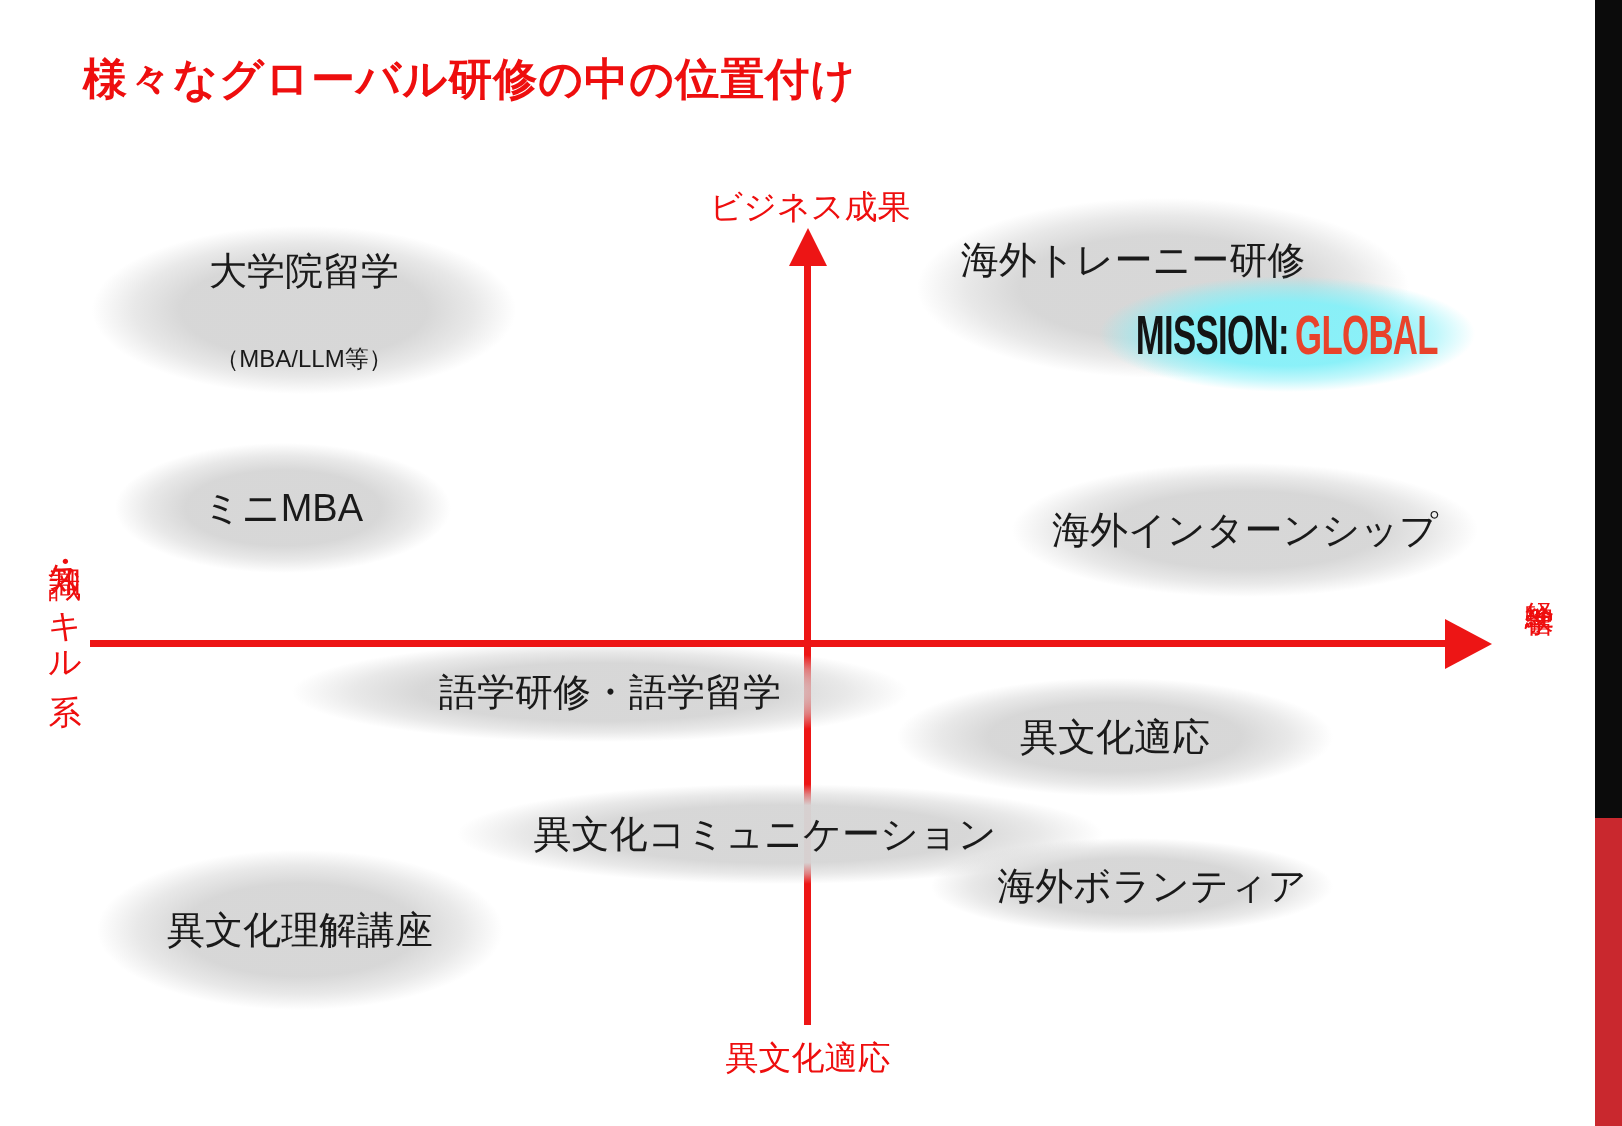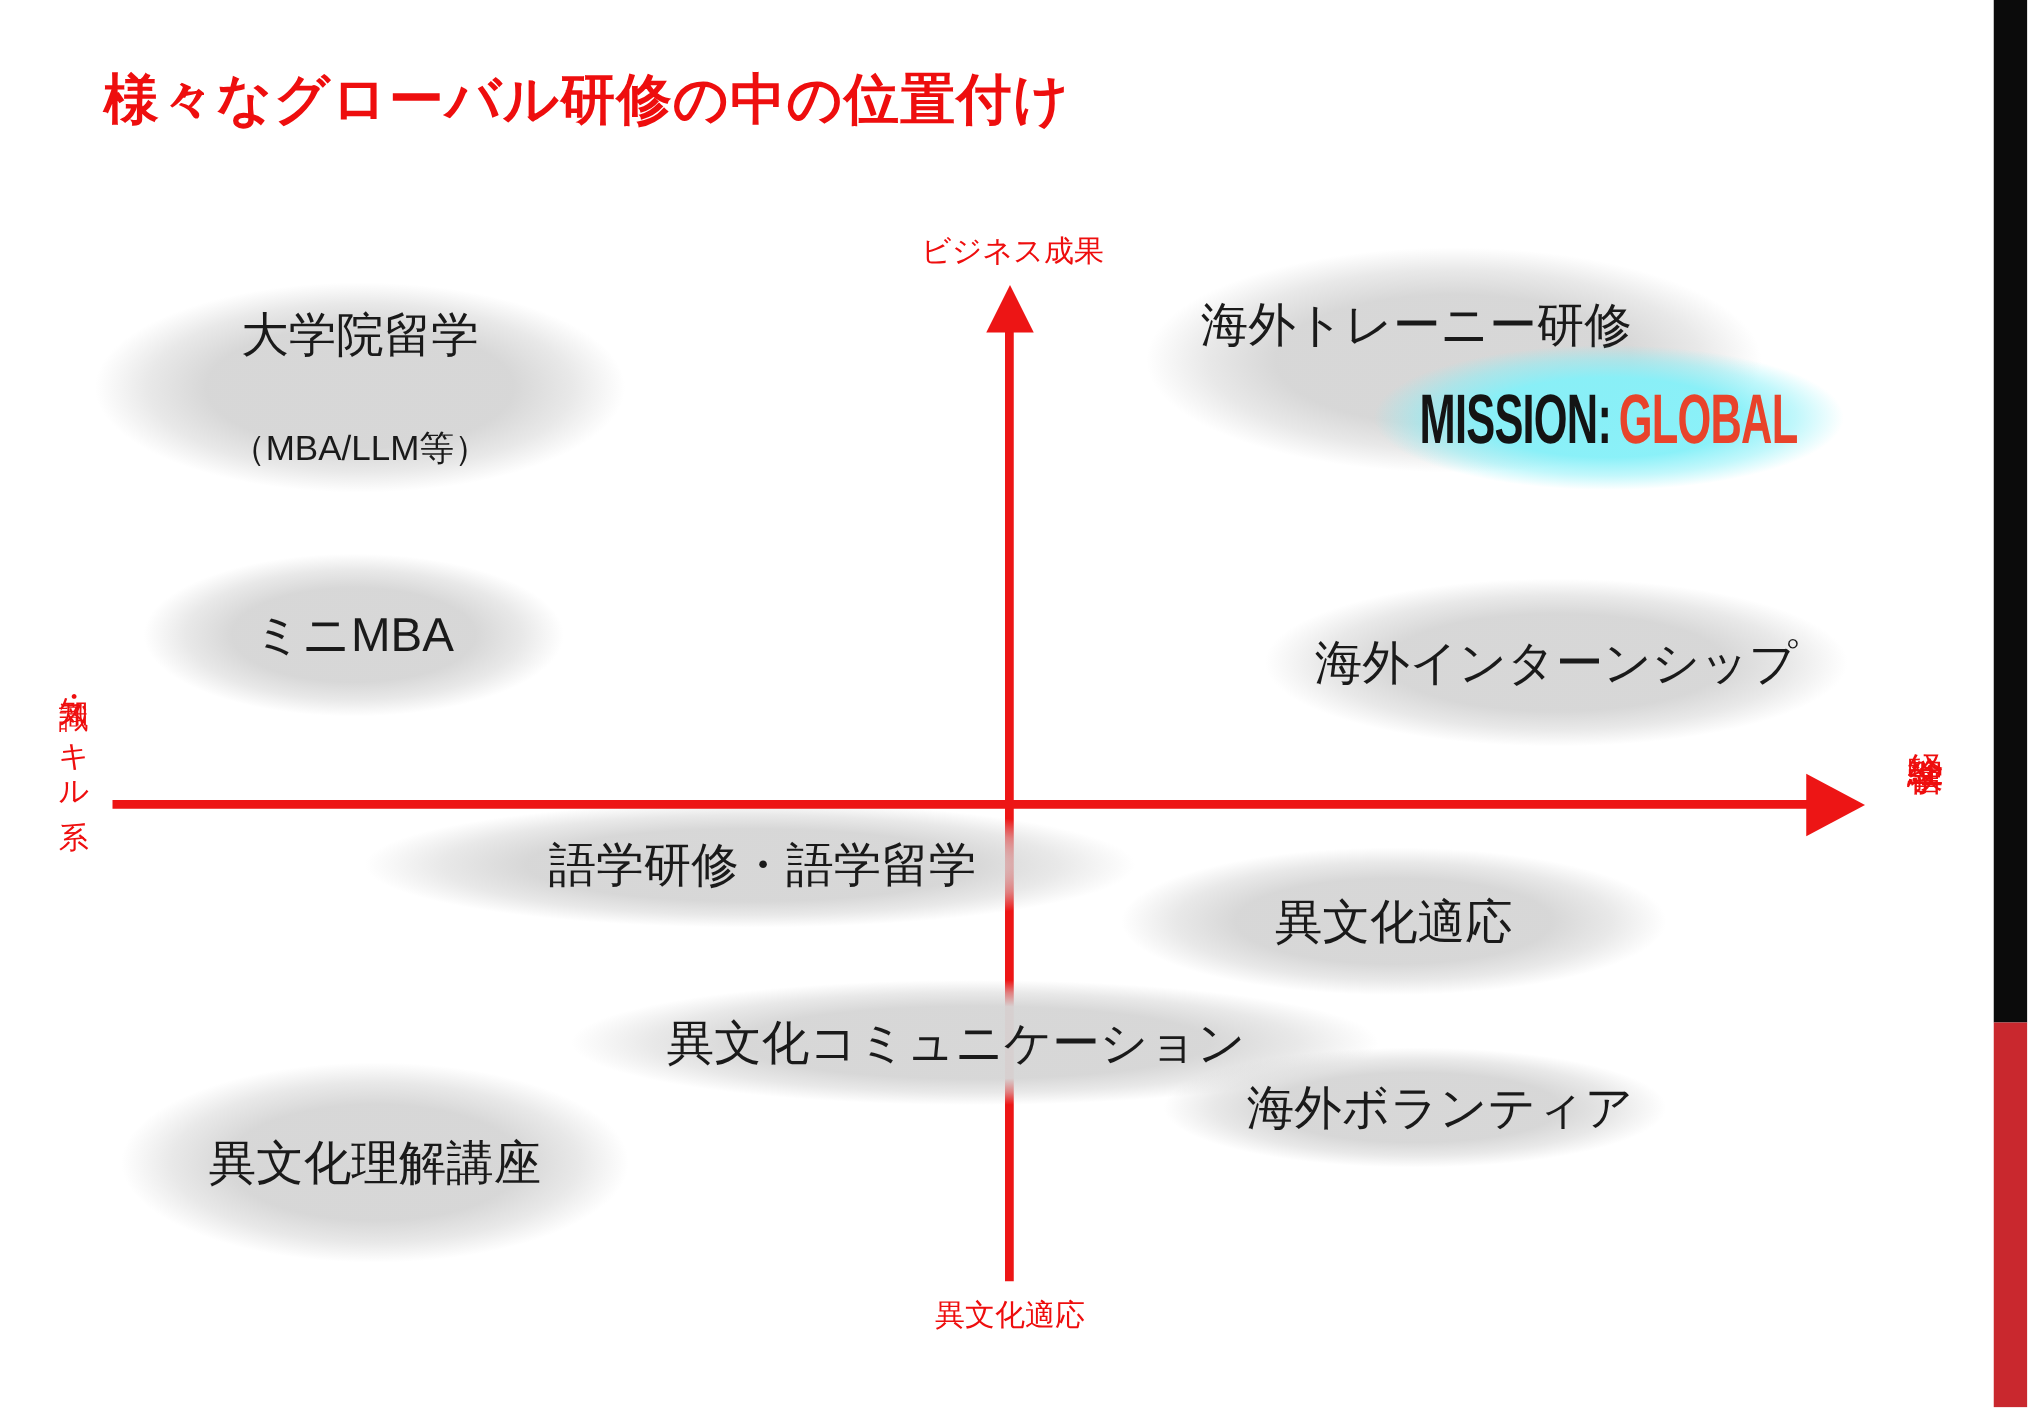--- a/index.html
+++ b/index.html
@@ -20,31 +20,31 @@
     position:absolute;left:83px;top:50px;font-size:44px;font-weight:bold;
     color:var(--accent-red);white-space:nowrap;z-index:5;letter-spacing:1px;
   }
   
   .v-line{position:absolute;left:804px;top:262px;width:7px;height:763px;background:var(--line-red);z-index:1;}
   .v-arrow{position:absolute;left:789px;top:228px;width:0;height:0;z-index:1;
     border-left:19px solid transparent;border-right:19px solid transparent;border-bottom:38px solid var(--line-red);}
   .h-line{position:absolute;left:90px;top:640px;width:1357px;height:7px;background:var(--line-red);z-index:3;}
   .h-arrow{position:absolute;left:1445px;top:619px;width:0;height:0;z-index:3;
     border-top:25px solid transparent;border-bottom:25px solid transparent;border-left:47px solid var(--line-red);}
-  .axis-label{position:absolute;color:var(--accent-red);font-size:24px;white-space:nowrap;z-index:4;}
+  .axis-label{position:absolute;color:var(--accent-red);font-size:33px;white-space:nowrap;z-index:4;}
   .axis-top{left:810px;top:185px;transform:translateX(-50%);}
   .axis-bottom{left:808px;top:1036px;transform:translateX(-50%);}
   .axis-left{left:42px;top:538px;writing-mode:vertical-rl;text-orientation:upright;letter-spacing:3px;}
   .axis-right{left:1520px;top:580px;writing-mode:vertical-rl;text-orientation:upright;letter-spacing:2px;font-size:29px;}
   
   .bubble{position:absolute;display:flex;flex-direction:column;align-items:center;justify-content:center;z-index:2;
     background:radial-gradient(closest-side,rgba(214,214,214,0.97) 58%,rgba(214,214,214,0.55) 80%,rgba(214,214,214,0) 100%);}
   .bubble.cyan{background:radial-gradient(closest-side,rgba(134,240,248,0.96) 55%,rgba(134,240,248,0.5) 80%,rgba(134,240,248,0) 100%);text-align:right;}
   .bubble-label{font-size:38px;color:var(--text-black);white-space:nowrap;}
-  .bubble-sublabel{font-size:28px;color:var(--text-black);white-space:nowrap;margin-top:2px;text-align:right;}
+  .bubble-sublabel{font-size:24px;color:var(--text-black);white-space:nowrap;margin-top:2px;text-align:right;}
   .mission-row{display:flex;gap:10px;transform:scaleX(0.62);white-space:nowrap;
     font-weight:bold;font-size:56px;letter-spacing:-1px;}
   .mission-part{color:#141414;}
   .global-part{color:var(--global-red);}
   
   .strip-black{position:absolute;left:1595px;top:0;width:27px;height:818px;background:var(--strip-black);z-index:6;}
   .strip-red{position:absolute;left:1595px;top:818px;width:27px;height:308px;background:var(--strip-red);z-index:6;}
   
   .logo{position:absolute;left:1296px;top:14px;width:244px;height:112px;z-index:5;}
 </style>
@@ -60,21 +60,21 @@
   <div class="v-arrow"></div>
   <div class="h-line"></div>
   <div class="h-arrow"></div>
 
   <div class="axis-label axis-top">ビジネス成果</div>
   <div class="axis-label axis-bottom">異文化適応</div>
   <div class="axis-label axis-left">知識・スキル系</div>
   <div class="axis-label axis-right">経験学習</div>
 
   <div id="bubble-layer">
-      <div class="bubble" style="left: 76px; top: 226px; width: 424px; height: 168px; gap: 44px;">
+      <div class="bubble" style="left: 92px; top: 226px; width: 424px; height: 168px; gap: 44px;">
         <span class="bubble-label">大学院留学</span>
         <span class="bubble-sublabel">（MBA/LLM等）</span>
       </div>
       <div class="bubble" style="left: 917px; top: 198px; width: 492px; height: 180px;">
         <span class="bubble-label" style="transform: translate(-30px, -28px);">海外トレーニー研修</span>
       </div>
       <div class="bubble cyan" style="left: 1099px; top: 276px; width: 376px; height: 116px;">
         <div class="mission-row">
           <span class="mission-part">MISSION:</span>
           <span class="global-part">GLOBAL</span>

